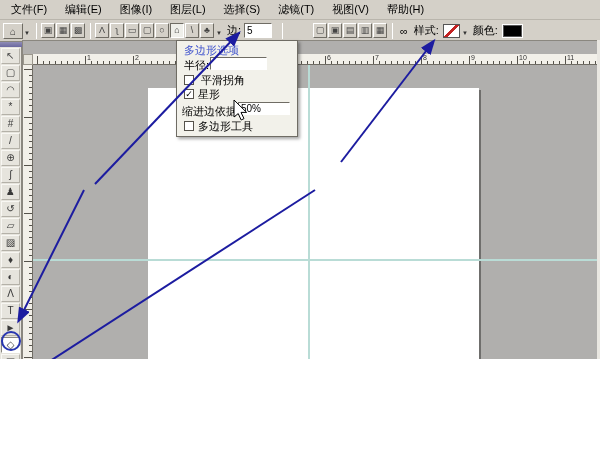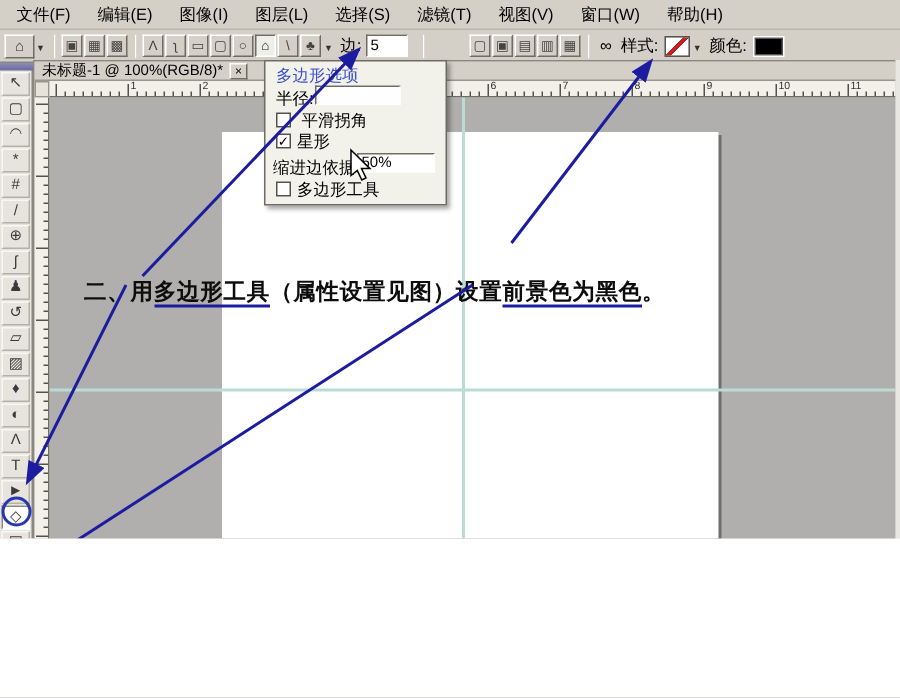--- a/index.html
+++ b/index.html
@@ -108,21 +108,20 @@
 <div id="app">
 
   <div id="menubar">
       <div class="menu-item">文件(F)</div>
       <div class="menu-item">编辑(E)</div>
       <div class="menu-item">图像(I)</div>
       <div class="menu-item">图层(L)</div>
       <div class="menu-item">选择(S)</div>
       <div class="menu-item">滤镜(T)</div>
       <div class="menu-item">视图(V)</div>
-      <div class="menu-item">窗口(W)</div>
       <div class="menu-item">帮助(H)</div>
     </div>
 
   <div id="optionsbar">
     <div id="tool-preview">⌂</div>
     <span class="caret">▼</span>
     <div class="ob-sep"></div>
     <span id="mode-group" style="display:flex">
         <div class="btn3d">▣</div>
         <div class="btn3d">▦</div>
@@ -182,24 +181,20 @@
       <div class="tool-cell" style="top: 278px;">►</div>
       <div class="tool-cell active" style="top: 295px;">◇</div>
       <div class="tool-cell" style="top: 312px;">▤</div>
       <div class="tool-cell" style="top: 329px;">◎</div>
     </div>
   <div id="fg-swatch"></div>
   <div id="bg-swatch"></div>
   <div id="screen-mode-btn"></div>
 
   <div id="docwin">
-    <div id="doc-titlebar">
-      <span>未标题-1 @ 100%(RGB/8)*</span>
-      <div id="doc-close">×</div>
-    </div>
     <div id="ruler-corner"></div>
     <div id="hruler">
         <div class="htick" style="left: 4px; height: 8px;"></div>
         <div class="htick" style="left: 10px; height: 3px;"></div>
         <div class="htick" style="left: 16px; height: 3px;"></div>
         <div class="htick" style="left: 22px; height: 3px;"></div>
         <div class="htick" style="left: 28px; height: 3px;"></div>
         <div class="htick" style="left: 34px; height: 3px;"></div>
         <div class="htick" style="left: 40px; height: 3px;"></div>
         <div class="htick" style="left: 46px; height: 3px;"></div>
@@ -363,23 +358,20 @@
         <div class="vtick" style="top: 352px; width: 3px;"></div>
         <div class="vtick" style="top: 358px; width: 3px;"></div>
         <div class="vtick" style="top: 364px; width: 3px;"></div>
         <div class="vtick" style="top: 370px; width: 3px;"></div>
         <div class="vtick" style="top: 376px; width: 3px;"></div>
       </div>
     <div id="pasteboard">
       <div id="canvas"></div>
       <div id="guide-h"></div>
       <div id="guide-v"></div>
-      <div id="caption">
-        <span>二、用</span><span class="u">多边形工具</span><span>（属性设置见图）设置</span><span class="u">前景色为黑色</span><span>。</span>
-      </div>
     </div>
   </div>
 
   <div id="poly-panel">
     <div id="poly-title">多边形选项</div>
     <span class="pp-label" style="left:7px;top:17px">半径:</span>
     <input class="pp-input" style="left: 33px; top: 16px; width: 57px;" value="">
     <div class="pp-check" style="left:7px;top:34px"></div>
     <span class="pp-label" style="left:24px;top:32px">平滑拐角</span>
     <div class="pp-check" style="left:7px;top:48px">✓</div>

